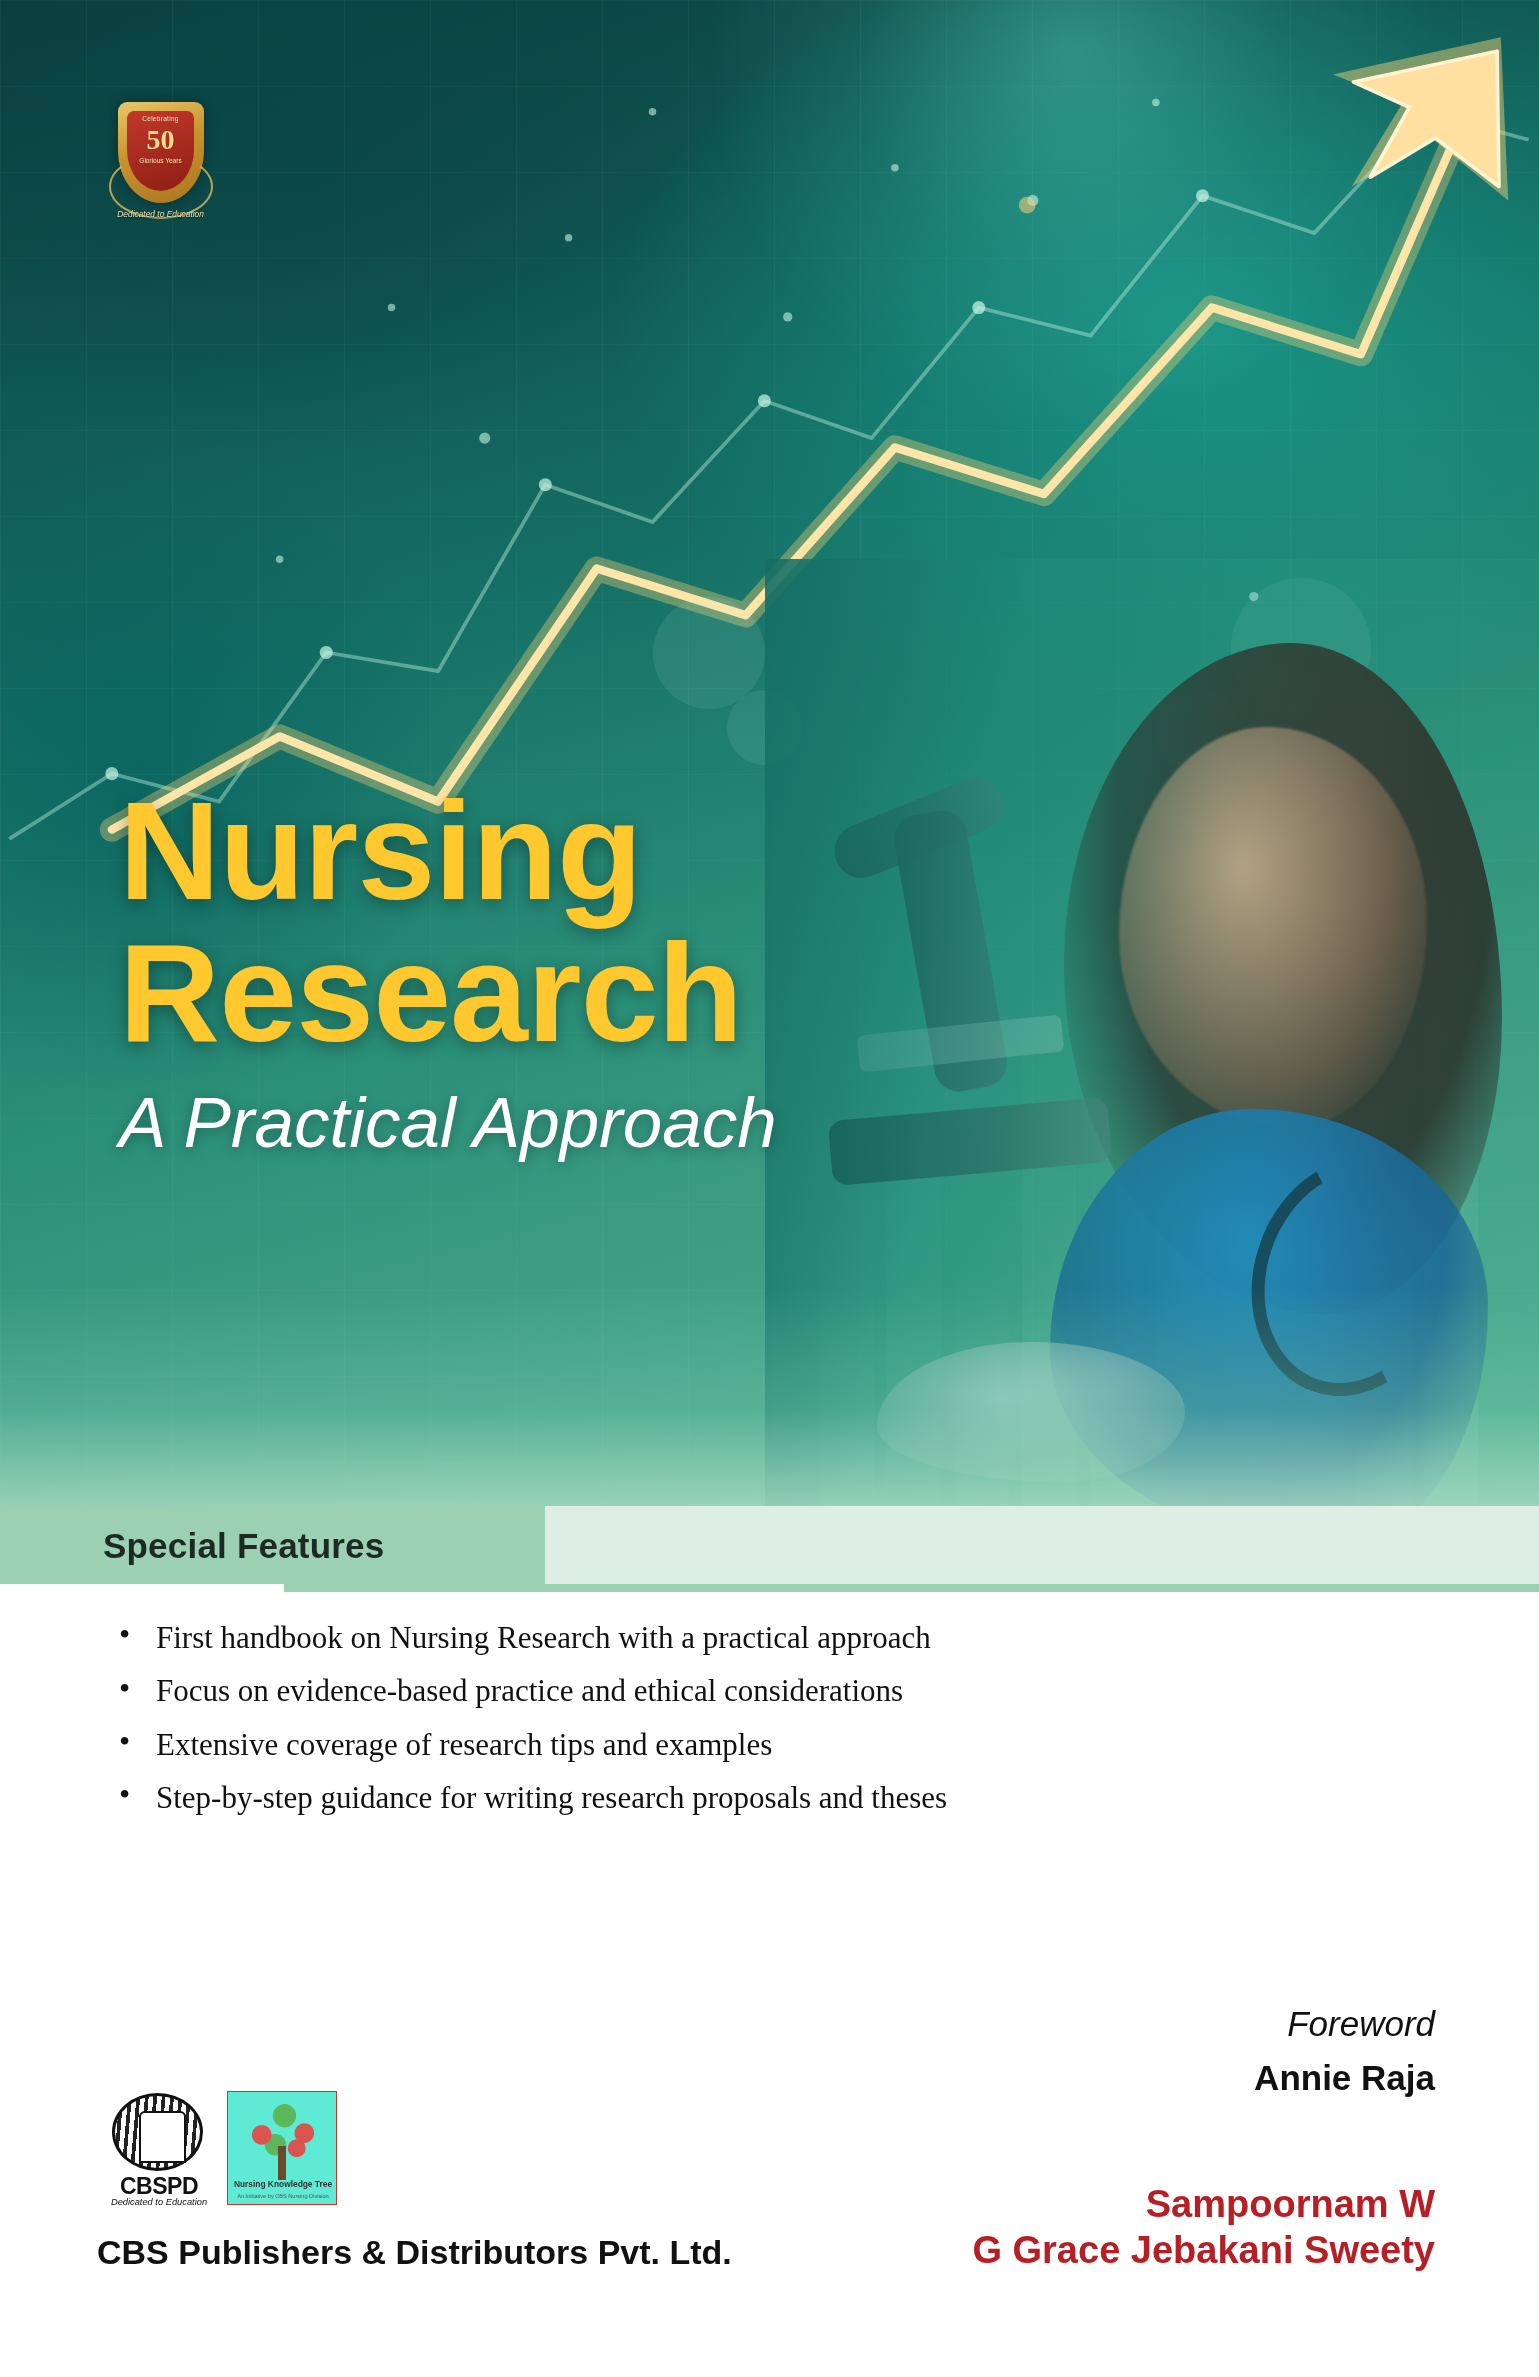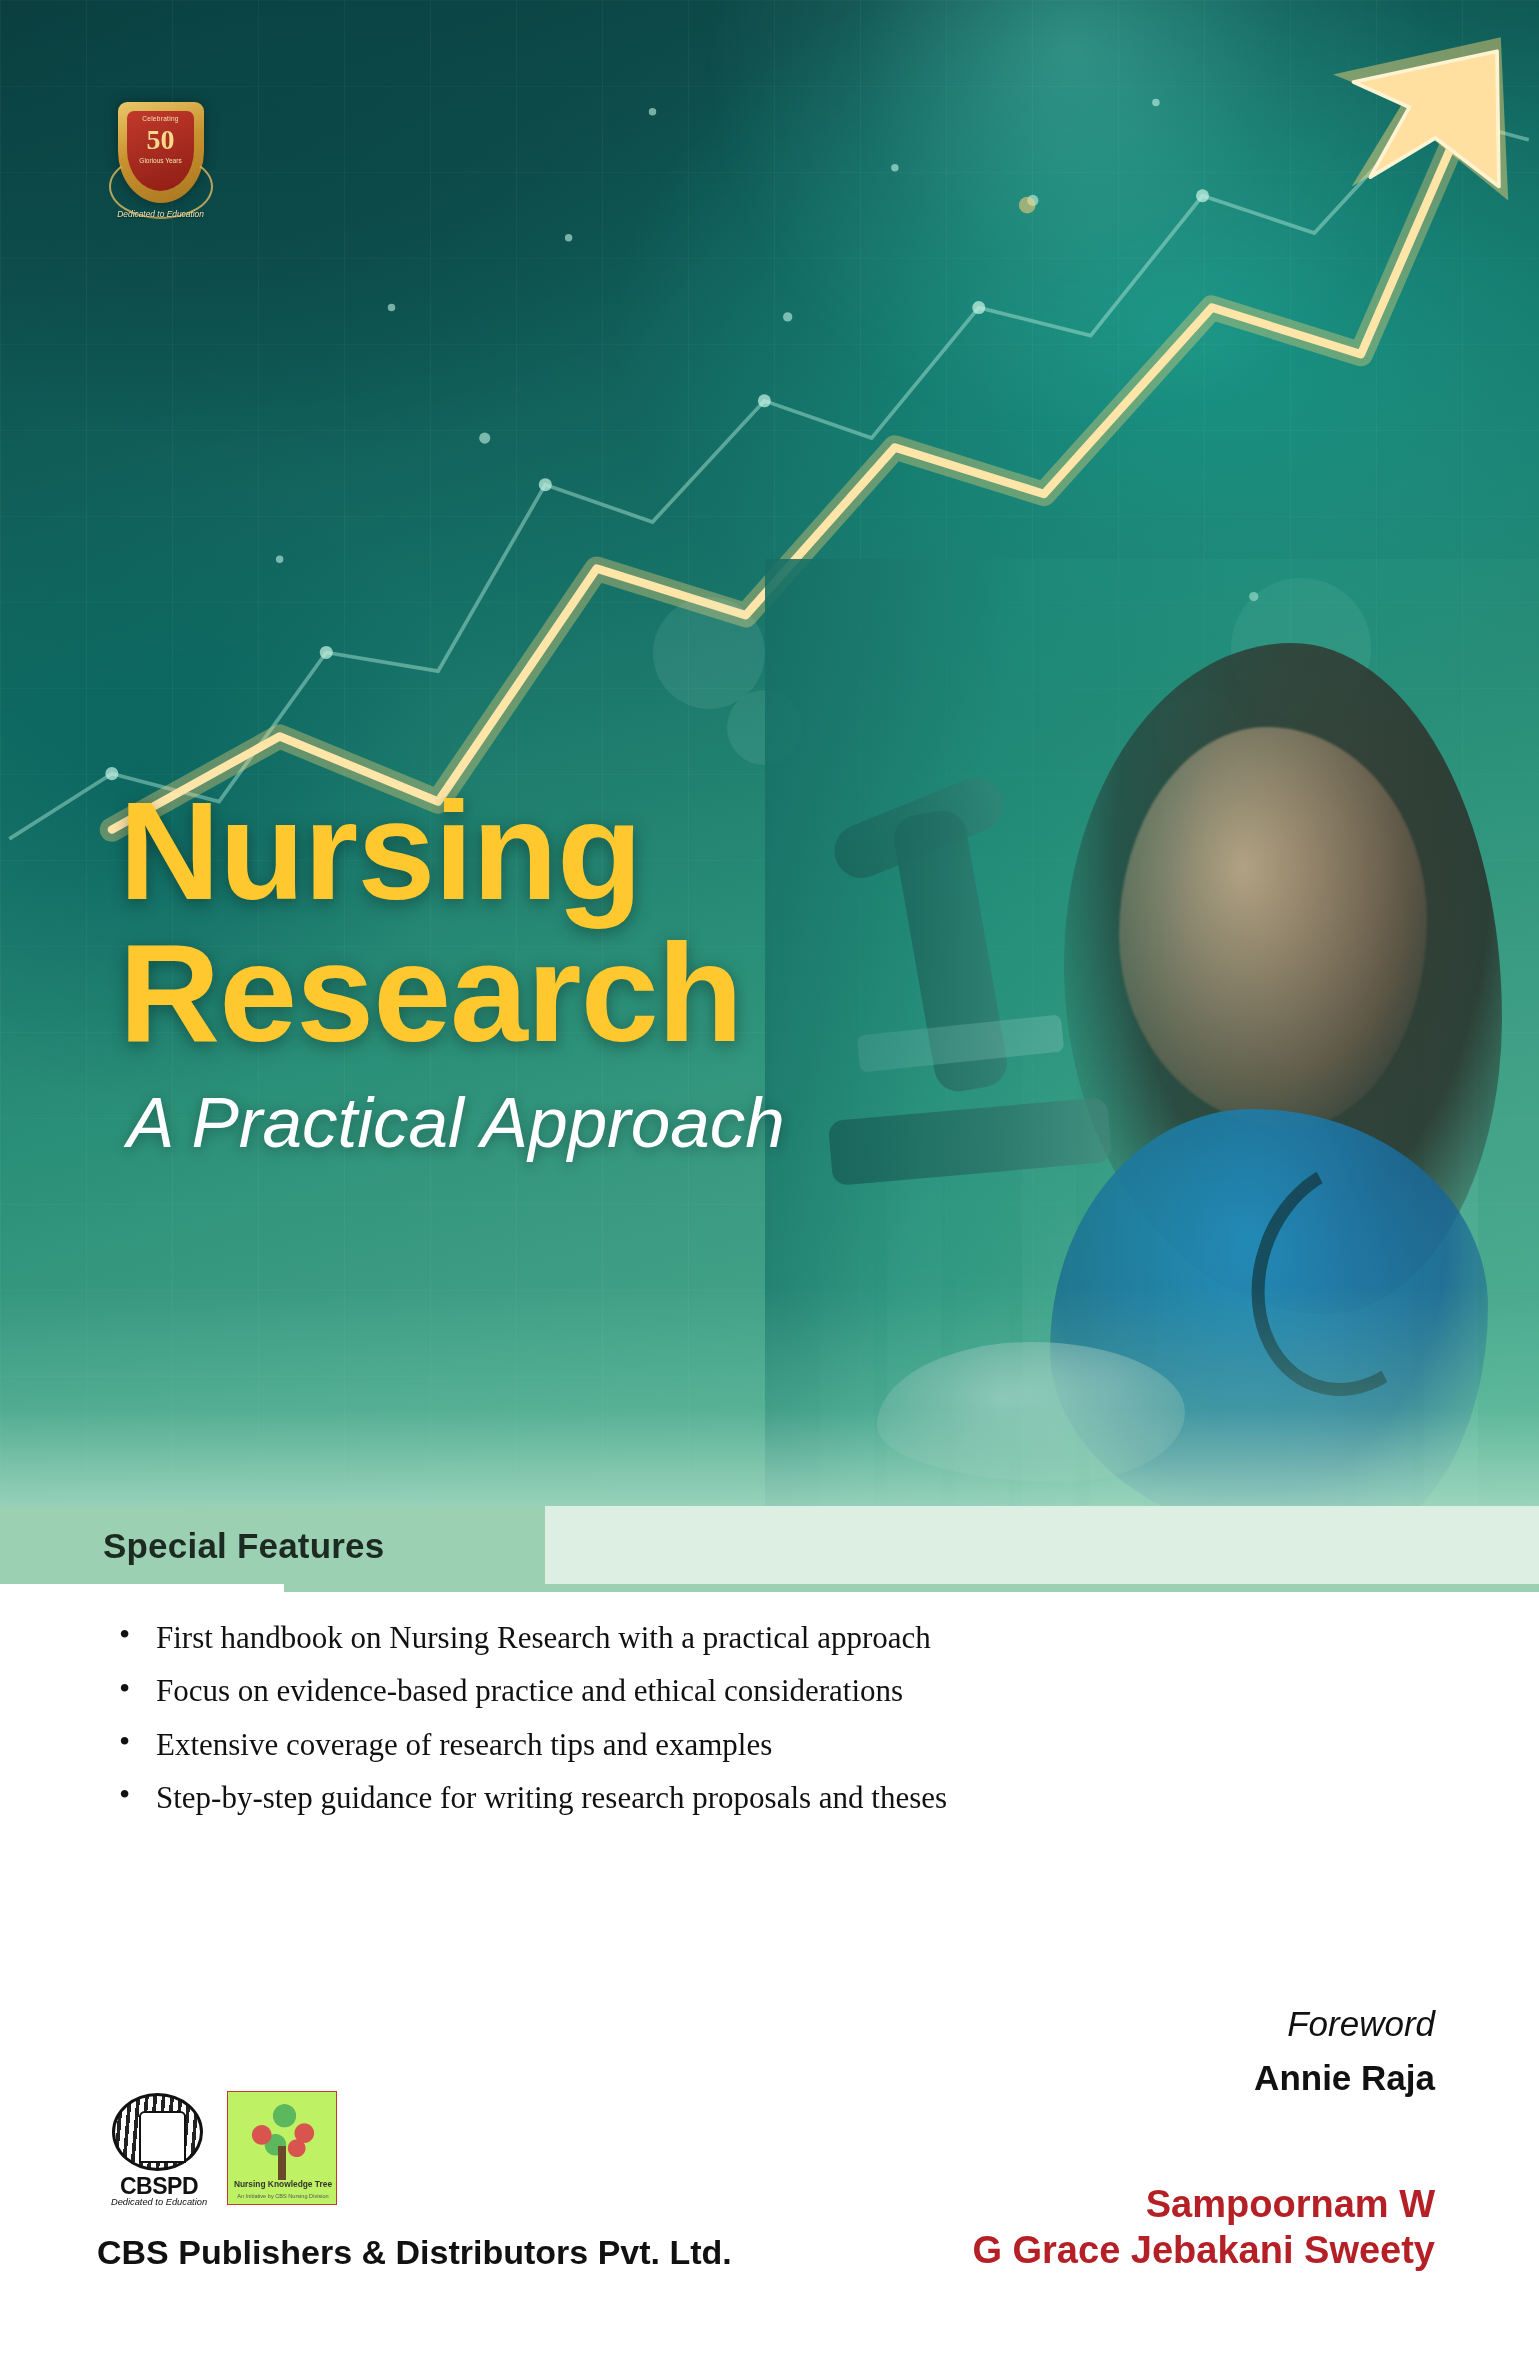--- a/index.html
+++ b/index.html
@@ -207,21 +207,21 @@
     line-height: 1.0; text-shadow: 0 2.8px 13px rgba(0,0,0,.35);
   }
   .t-main {
     color: #ffc82e; font-size: 140px; font-weight: 800; line-height: 1.02;
     letter-spacing: -0.9px; text-shadow: 0 3.7px 17px rgba(0,0,0,.35);
     margin-top: 5.6px;
   }
   .t-main .l2 { display: block; }
   .t-sub {
     color: #ffffff; font-size: 71px; font-style: italic; font-weight: 400;
-    margin-top: 17px; text-shadow: 0 2.8px 13px rgba(0,0,0,.32); margin-left: 8px;
+    margin-top: 17px; text-shadow: 0 2.8px 13px rgba(0,0,0,.32);
   }
 
   
   .sf-band {
     position: absolute; left: 0; top: 1506px; width: 1539px; height: 78px;
     background: #ddeee2;
   }
   .sf-tab {
     position: absolute; left: 0; top: 1506px;
     width: 545px; height: 78px;
@@ -303,21 +303,21 @@
   }
   .cbspd-logo .tag {
     position: absolute; left: 0; top: 104px; width: 110px;
     text-align: center; font-size: 9.3px; font-style: italic; color: #111;
   }
 
   .tree-logo {
     position: absolute; left: 227px; top: 2091px;
     width: 110px; height: 114px;
     border: 1.9px solid #c4392f;
-    background: #bef264;
+    background: #5eead4;
   }
   .tree-logo .trunk {
     position: absolute; left: 50px; bottom: 24px;
     width: 8.4px; height: 34px; background: #6b4a2b;
   }
   .tree-logo .canopy {
     position: absolute; left: 17px; top: 11.2px;
     width: 76px; height: 58px;
     background:
       radial-gradient(circle at 22% 55%, #d9534f 0 9.3px, transparent 10.3px),

